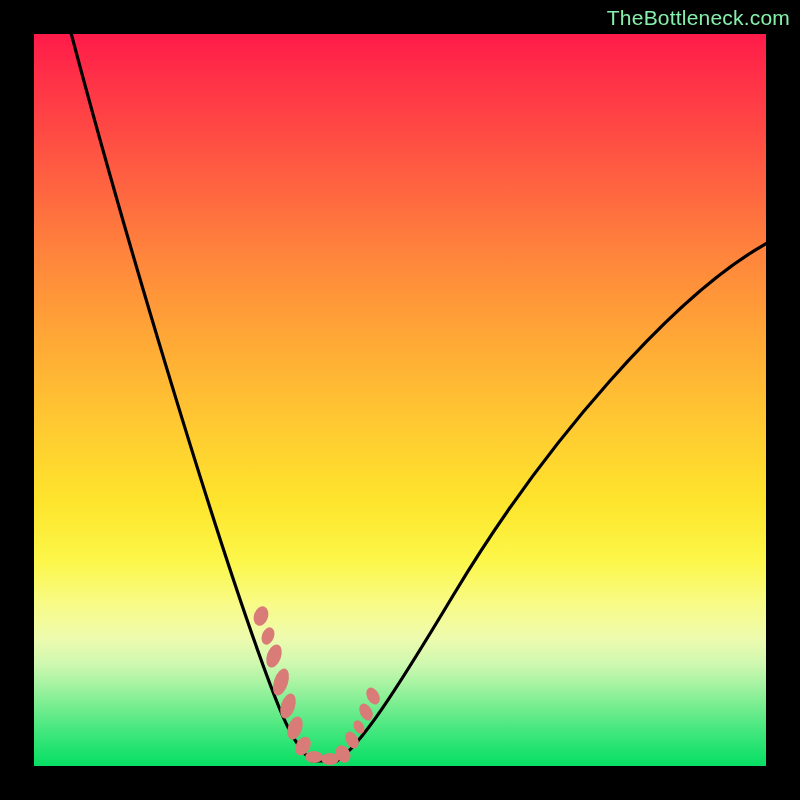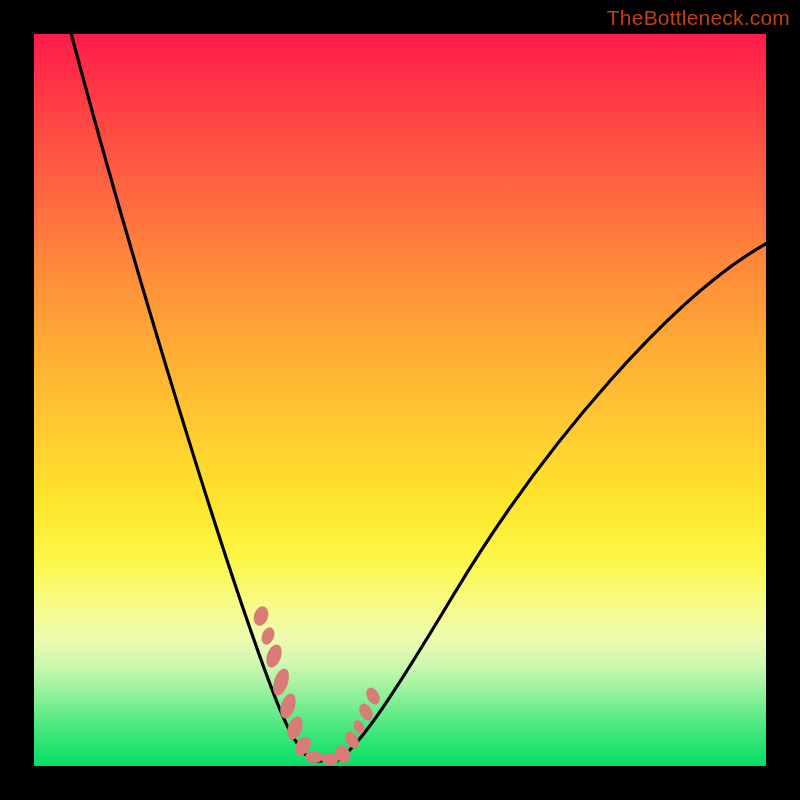--- a/index.html
+++ b/index.html
@@ -42,21 +42,21 @@
       #74ED8F 92%,
       #46E77E 95%,
       #1EE26F 98%,
       #07DE63 100%
     );
   }
   .watermark {
     position: absolute;
     top: 6px;
     right: 10px;
-    color: #c2410c;
+    color: #86efac;
     font-size: 21px;
     font-weight: 500;
     letter-spacing: 0.2px;
   }
   svg.curves {
     position: absolute;
     top: 0;
     left: 0;
   }
 </style>

